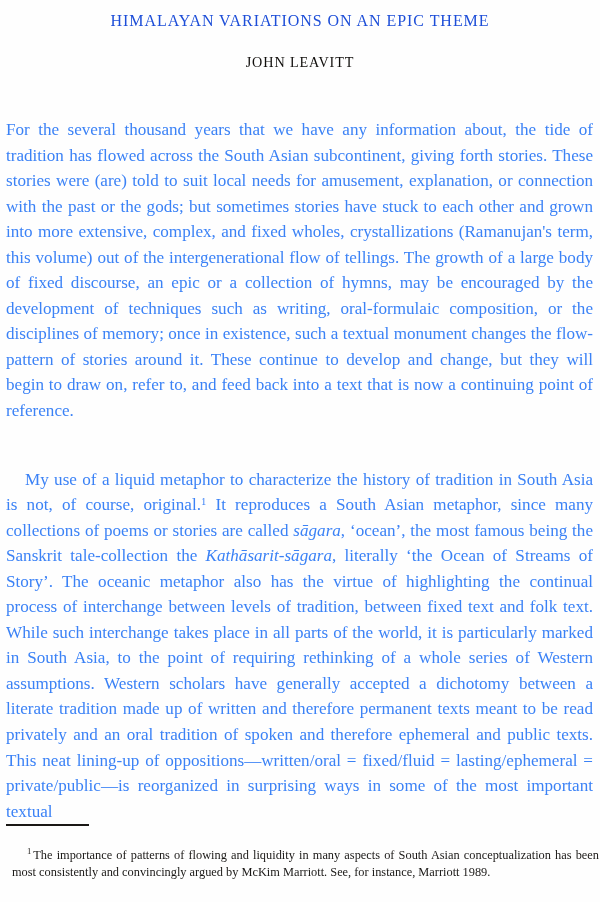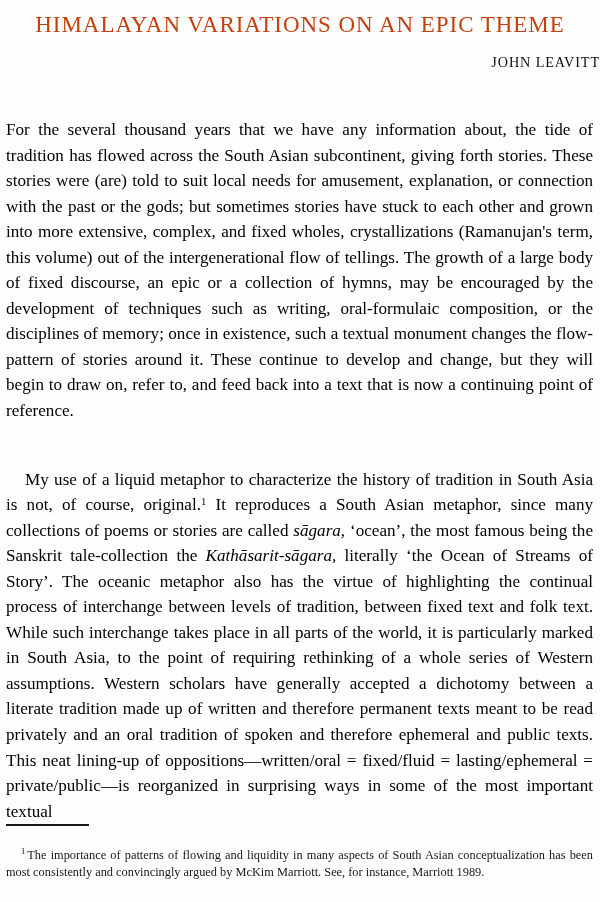--- a/index.html
+++ b/index.html
@@ -23,53 +23,53 @@
     background: #fefefe;
   }
 
   
   .doc-title {
     position: absolute;
     top: 12px;
     left: 0;
     width: 600px;
     text-align: center;
-    font-size: 23px;
+    font-size: 16px;
     letter-spacing: 0.95px;
     font-weight: 400;
-    color: #c2410c;
+    color: #1d4ed8;
     white-space: nowrap;
   }
   .doc-author {
     position: absolute;
     top: 54px;
     left: 0;
     width: 600px;
-    text-align: right;
+    text-align: center;
     font-size: 14.2px;
     letter-spacing: 0.9px;
     font-weight: 400;
     color: #100e0c;
     white-space: nowrap;
   }
 
   
   .body-block {
     position: absolute;
     top: 117px;
     left: 6px;
     width: 587px;
   }
   .para {
     margin: 0;
     font-size: 17.1px;
     line-height: 25.55px;
     text-align: justify;
     text-justify: inter-word;
-    color: #000000;
+    color: #3b82f6;
     hyphens: manual;
     word-spacing: 0.1px;
   }
   .para.indent {
     text-indent: 19px;
     margin-top: 43px;
   }
   .it { font-style: italic; }
   sup.fn-ref {
     font-size: 0.62em;
@@ -82,21 +82,21 @@
   .fn-rule {
     position: absolute;
     left: 6px;
     top: 824px;
     width: 83px;
     height: 2px;
     background: #1a1816;
   }
   .footnote {
     position: absolute;
-    left: 6px;
+    left: 12px;
     top: 847px;
     width: 587px;
     margin: 0;
     font-size: 12.35px;
     line-height: 17.4px;
     text-align: justify;
     text-justify: inter-word;
     text-indent: 15px;
     color: #1a1816;
   }

